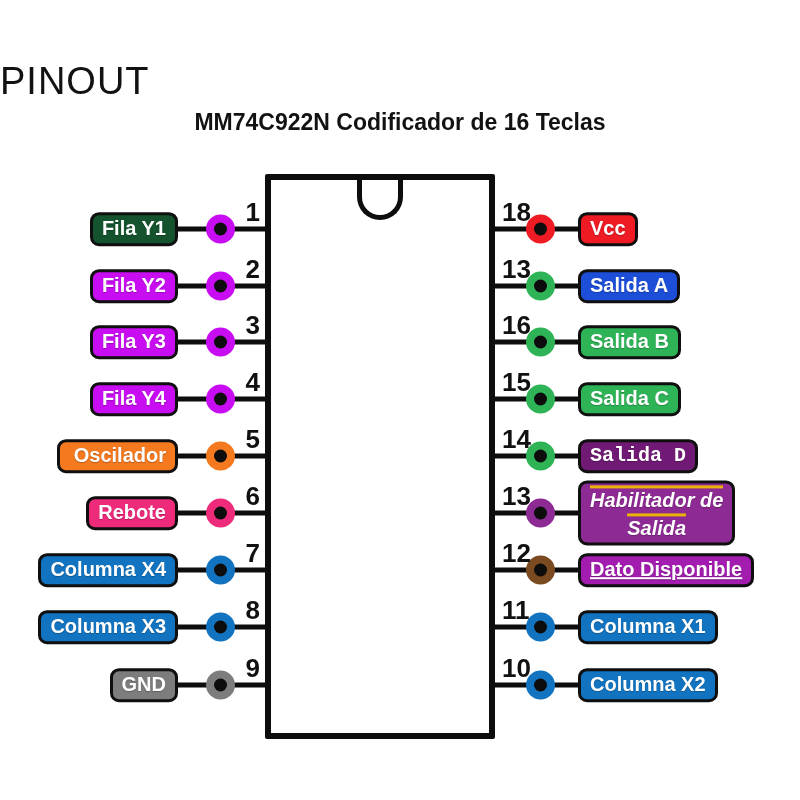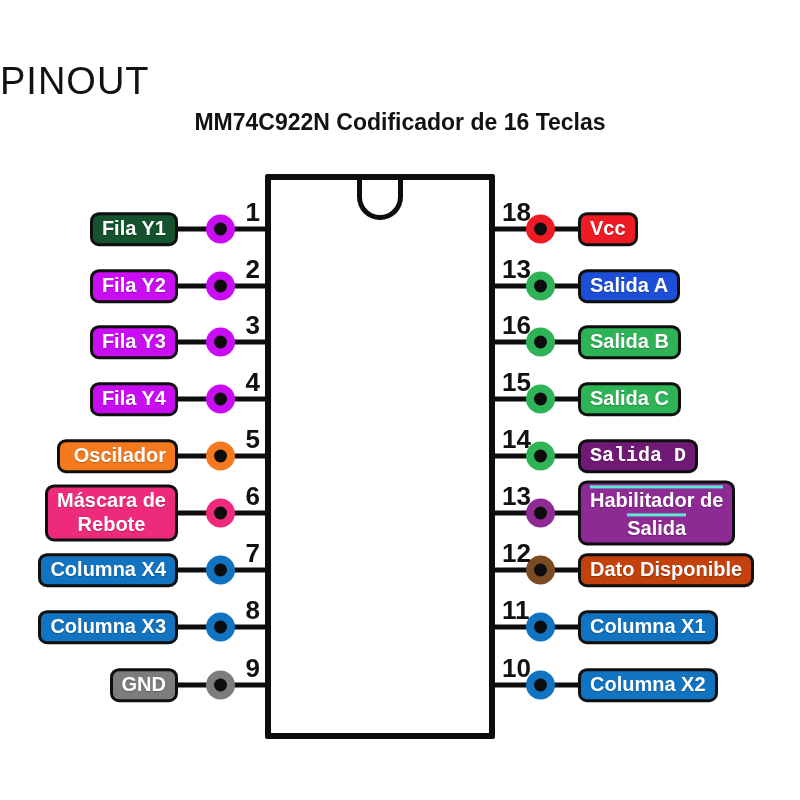--- a/index.html
+++ b/index.html
@@ -44,21 +44,21 @@
   }
   .l-badge { right:622px; }
   .r-badge { left:578px; }
   .num {
     position:absolute; top:-4px; transform:translateY(-100%);
     font-size:26px; font-weight:800; color:#111; line-height:1;
   }
   .l-num { left:180px; width:80px; text-align:right; }
   .r-num { left:502px; width:80px; text-align:left; }
   .line { display:block; }
-  .ol { border-top:3px solid #5eead4; padding-top:1px; display:inline-block; }
+  .ol { border-top:3px solid #eab308; padding-top:1px; display:inline-block;font-style:italic; }
 </style>
 </head>
 <body>
 
 <h1 class="title">PINOUT</h1>
 <h2 class="subtitle">MM74C922N Codificador de 16 Teclas</h2>
 
 <div class="chip-body"></div>
 <div class="chip-notch"></div>
 
@@ -111,21 +111,20 @@
       <span class="line">Oscilador</span>
     </div>
   <div class="num l-num">5</div>
 </div>
 <div class="pin-row" style="top:513px">
   <div class="wire l-wire"></div>
   <div class="dot l-dot" style="background: rgb(238, 42, 123);">
       <span class="core"></span>
     </div>
   <div class="badge l-badge" style="background: rgb(238, 42, 123);">
-      <span class="line">Máscara de</span>
       <span class="line">Rebote</span>
     </div>
   <div class="num l-num">6</div>
 </div>
 <div class="pin-row" style="top:570px">
   <div class="wire l-wire"></div>
   <div class="dot l-dot" style="background: rgb(18, 116, 192);">
       <span class="core"></span>
     </div>
   <div class="badge l-badge" style="background: rgb(18, 116, 192);">
@@ -213,21 +212,21 @@
       <span class="line"><span class="ol">Habilitador de</span></span>
       <span class="line"><span class="ol">Salida</span></span>
     </div>
   <div class="num r-num">13</div>
 </div>
 <div class="pin-row" style="top:570px">
   <div class="wire r-wire"></div>
   <div class="dot r-dot" style="background: rgb(122, 74, 33);">
       <span class="core"></span>
     </div>
-  <div class="badge r-badge" style="background: #c2410c;">
+  <div class="badge r-badge" style="background: #a21caf; text-decoration: underline;">
       <span class="line">Dato Disponible</span>
     </div>
   <div class="num r-num">12</div>
 </div>
 <div class="pin-row" style="top:627px">
   <div class="wire r-wire"></div>
   <div class="dot r-dot" style="background: rgb(18, 116, 192);">
       <span class="core"></span>
     </div>
   <div class="badge r-badge" style="background: rgb(18, 116, 192);">

